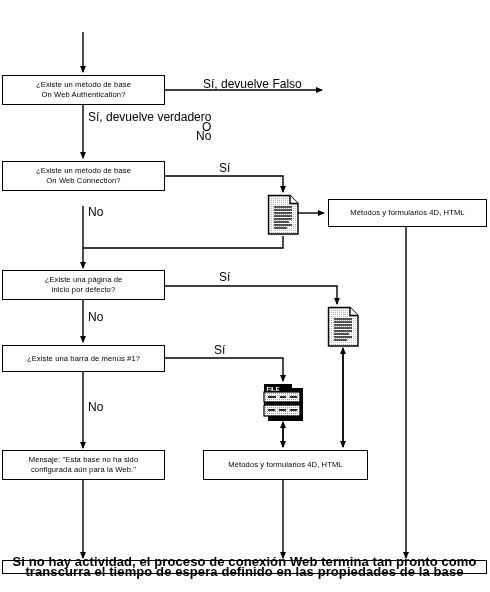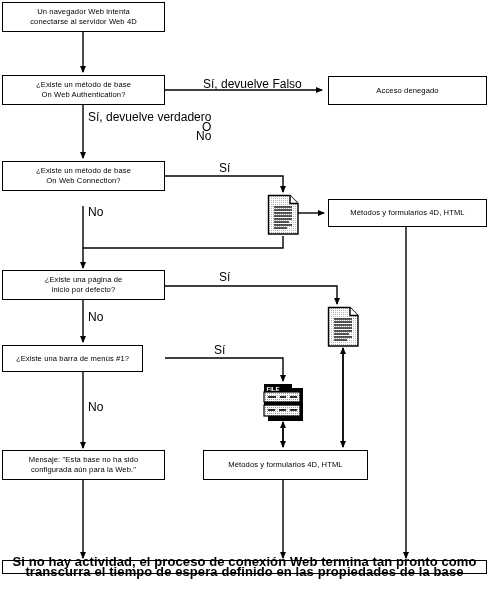--- a/index.html
+++ b/index.html
@@ -98,37 +98,34 @@
       <line x1="343" y1="447" x2="343" y2="348" marker-end="url(#ah)"></line>
 
       <line x1="83" y1="480" x2="83" y2="558" marker-end="url(#ah)"></line>
 
       <line x1="283" y1="480" x2="283" y2="558" marker-end="url(#ah)"></line>
 
       <line x1="406" y1="227" x2="406" y2="558" marker-end="url(#ah)"></line>
     </g>
   </svg>
 
-  <div class="box" style="left:2px; top:2px; width:163px; height:30px;">Un navegador Web intenta
-conectarse al servidor Web 4D</div>
 
   <div class="box" style="left:2px; top:75px; width:163px; height:30px;">¿Existe un método de base
 On Web Authentication?</div>
 
-  <div class="box" style="left:328px; top:76px; width:159px; height:29px;">Acceso denegado</div>
 
   <div class="box" style="left:2px; top:161px; width:163px; height:30px;">¿Existe un método de base
 On Web Connection?</div>
 
   <div class="box" style="left:328px; top:199px; width:159px; height:28px;">Métodos y formularios 4D, HTML</div>
 
   <div class="box" style="left:2px; top:270px; width:163px; height:30px;">¿Existe una página de
 inicio por defecto?</div>
 
-  <div class="box" style="left:2px; top:345px; width:141px; height:27px;">¿Existe una barra de menús #1?</div>
+  <div class="box" style="left:2px; top:345px; width:163px; height:27px;">¿Existe una barra de menús #1?</div>
 
   <div class="box" style="left:2px; top:450px; width:163px; height:30px;">Mensaje: "Esta base no ha sido
 configurada aún para la Web."</div>
 
   <div class="box" style="left:203px; top:450px; width:165px; height:30px;">Métodos y formularios 4D, HTML</div>
 
   <div class="box" style="left:2px; top:560px; width:485px; height:14px; font-size:13px;font-weight:bold;">Si no hay actividad, el proceso de conexión Web termina tan pronto como
 transcurra el  tiempo de espera definido en las propiedades de la base</div>
 
   <div class="edge-label" style="left:203px; top:80px;">Sí, devuelve Falso</div>

